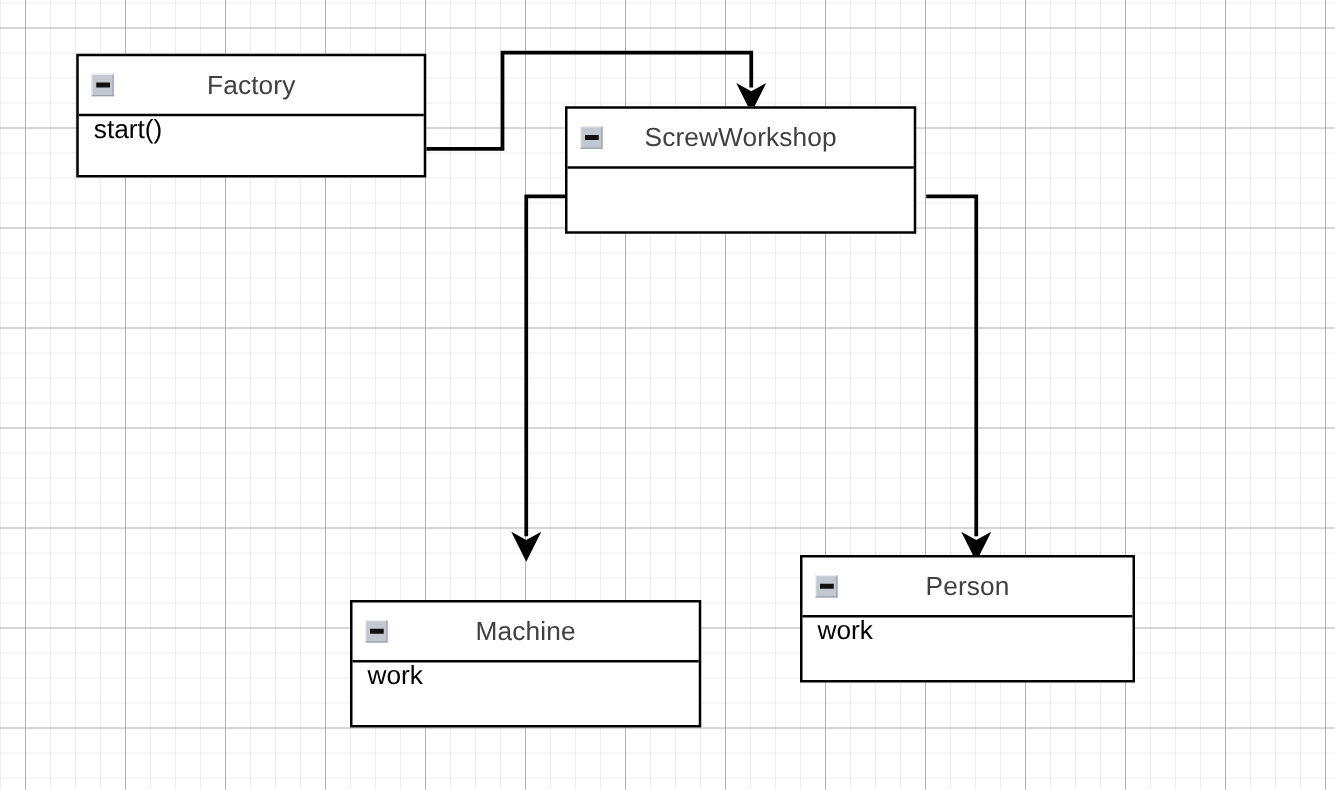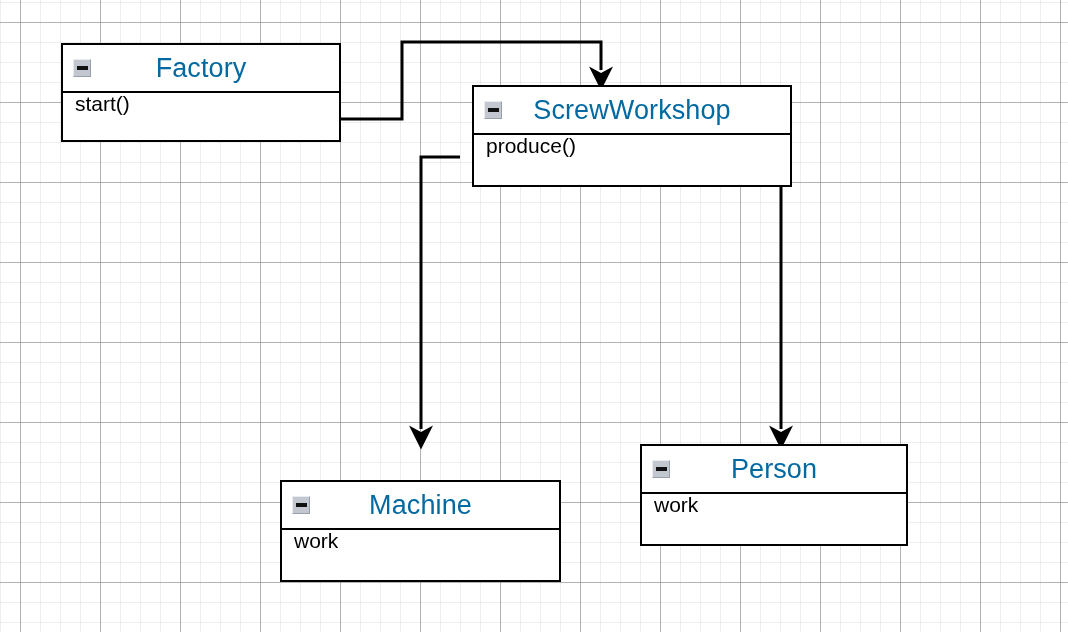--- a/index.html
+++ b/index.html
@@ -53,22 +53,22 @@
   .uml-header {
     position: relative;
     box-sizing: border-box;
     height: 48px;
     border-bottom: 2px solid #000000;
     display: flex;
     align-items: center;
     justify-content: center;
   }
   .uml-title {
-    font-size: 27px;
-    color: #0369a1;
+    font-size: 21px;
+    color: #404040;
     line-height: 1;
     letter-spacing: 0.1px;
   }
   .collapse-icon {
     position: absolute;
     left: 10px;
     top: 50%;
     margin-top: -9px;
     width: 18px;
     height: 18px;
@@ -124,29 +124,26 @@
       <span class="collapse-icon">
         <span class="bar"></span>
       </span>
       <span class="uml-title">Factory</span>
     </div>
     <div class="uml-body">
       <span class="uml-member">start()</span>
     </div>
   </div>
 
-  <div class="uml-class" style="left:472px; top:85px; width:320px; height:102px;">
+  <div class="uml-class" style="left:452px; top:85px; width:281px; height:102px;">
     <div class="uml-header">
       <span class="collapse-icon">
         <span class="bar"></span>
       </span>
       <span class="uml-title">ScrewWorkshop</span>
-    </div>
-    <div class="uml-body">
-      <span class="uml-member">produce()</span>
     </div>
   </div>
 
   <div class="uml-class" style="left:280px; top:444px; width:281px; height:102px;margin-top:36px;">
     <div class="uml-header">
       <span class="collapse-icon">
         <span class="bar"></span>
       </span>
       <span class="uml-title">Machine</span>
     </div>

